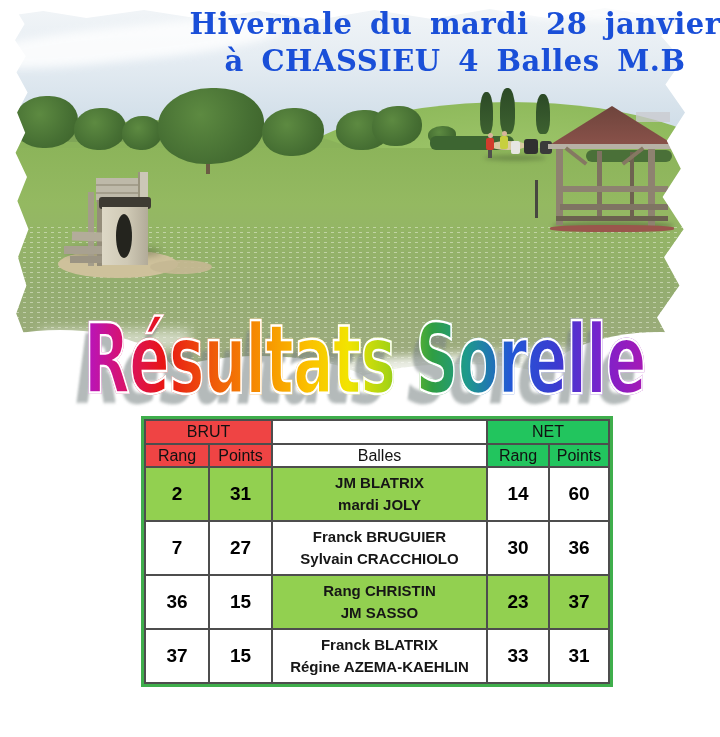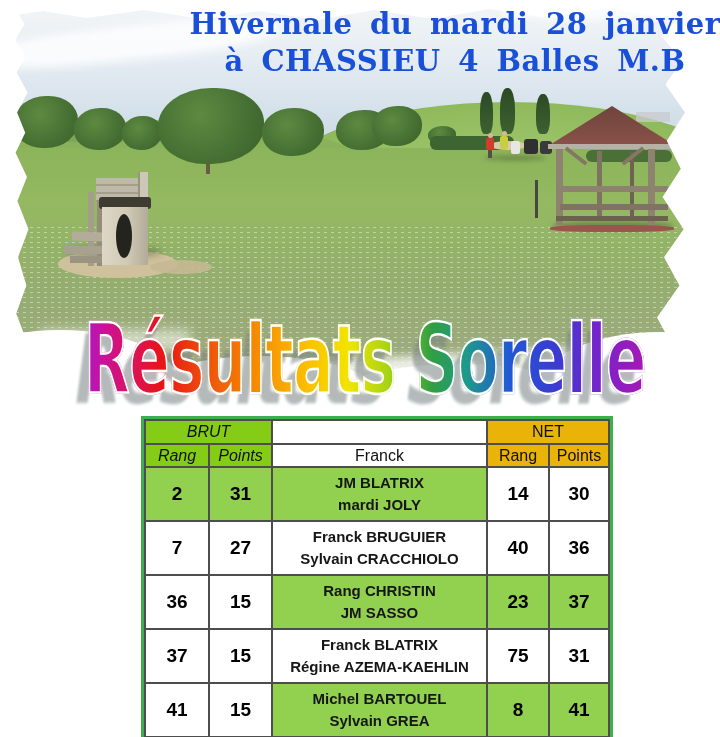--- a/index.html
+++ b/index.html
@@ -50,21 +50,21 @@
             -webkit-background-clip:text;background-clip:text;
             -webkit-text-stroke:2.5px #fff;}
 
   
   .table-frame{position:absolute;left:141px;top:416px;border:3px solid #3fae4c;background:#fff;}
   table.results{border-collapse:collapse;table-layout:fixed;width:464px;}
   table.results td,table.results th{border:2px solid #4d4d4d;text-align:center;vertical-align:middle;
         font-family:"Liberation Sans",sans-serif;overflow:hidden;padding:0;}
   th.group,th.col{font-weight:400;font-size:16px;color:#111;}
   th.group{height:22px;} th.col{height:21px;}
-  .bg-yellow{background:#84cc16;font-style:italic;} .bg-net{background:#eab308;} .hl{background:#92d050;}
+  .bg-yellow{background:#ef4444;} .bg-net{background:#22c55e;} .hl{background:#92d050;}
   td.num{font-family:"DejaVu Serif","Liberation Serif",serif;font-weight:700;font-size:19px;color:#000;height:52px;}
   td.equipes{font-weight:700;font-size:15px;color:#161616;line-height:22px;}
 </style>
 </head>
 <body>
 
 <div class="page">
 
   <div class="photo">
     <div class="abs sky"></div>
@@ -169,73 +169,63 @@
       </colgroup>
       <thead>
         <tr>
           <th class="group bg-yellow" colspan="2">BRUT</th>
           <th class="group"></th>
           <th class="group bg-net" colspan="2">NET</th>
         </tr>
         <tr>
           <th class="col bg-yellow">Rang</th>
           <th class="col bg-yellow">Points</th>
-          <th class="col">Franck</th>
+          <th class="col">Balles</th>
           <th class="col bg-net">Rang</th>
           <th class="col bg-net">Points</th>
         </tr>
       </thead>
       <tbody id="results-body">
           <tr>
       <td class="num cell-brut-rang hl">2</td>
       <td class="num cell-brut-points hl">31</td>
       <td class="equipes cell-equipes hl">
         <div>JM BLATRIX</div>
         <div>mardi JOLY</div>
       </td>
       <td class="num cell-net-rang">14</td>
-      <td class="num cell-net-points">30</td>
+      <td class="num cell-net-points">60</td>
     </tr>
           <tr>
       <td class="num cell-brut-rang">7</td>
       <td class="num cell-brut-points">27</td>
       <td class="equipes cell-equipes">
         <div>Franck BRUGUIER</div>
         <div>Sylvain CRACCHIOLO</div>
       </td>
-      <td class="num cell-net-rang">40</td>
+      <td class="num cell-net-rang">30</td>
       <td class="num cell-net-points">36</td>
     </tr>
           <tr>
       <td class="num cell-brut-rang">36</td>
       <td class="num cell-brut-points">15</td>
       <td class="equipes cell-equipes hl">
         <div>Rang CHRISTIN</div>
         <div>JM SASSO</div>
       </td>
       <td class="num cell-net-rang hl">23</td>
       <td class="num cell-net-points hl">37</td>
     </tr>
           <tr>
       <td class="num cell-brut-rang">37</td>
       <td class="num cell-brut-points">15</td>
       <td class="equipes cell-equipes">
         <div>Franck BLATRIX</div>
         <div>Régine AZEMA-KAEHLIN</div>
       </td>
-      <td class="num cell-net-rang">75</td>
+      <td class="num cell-net-rang">33</td>
       <td class="num cell-net-points">31</td>
-    </tr>
-          <tr>
-      <td class="num cell-brut-rang">41</td>
-      <td class="num cell-brut-points">15</td>
-      <td class="equipes cell-equipes hl">
-        <div>Michel BARTOUEL</div>
-        <div>Sylvain GREA</div>
-      </td>
-      <td class="num cell-net-rang hl">8</td>
-      <td class="num cell-net-points hl">41</td>
     </tr>
         </tbody>
     </table>
   </div>
 
 </div>
 
 </body></html>

